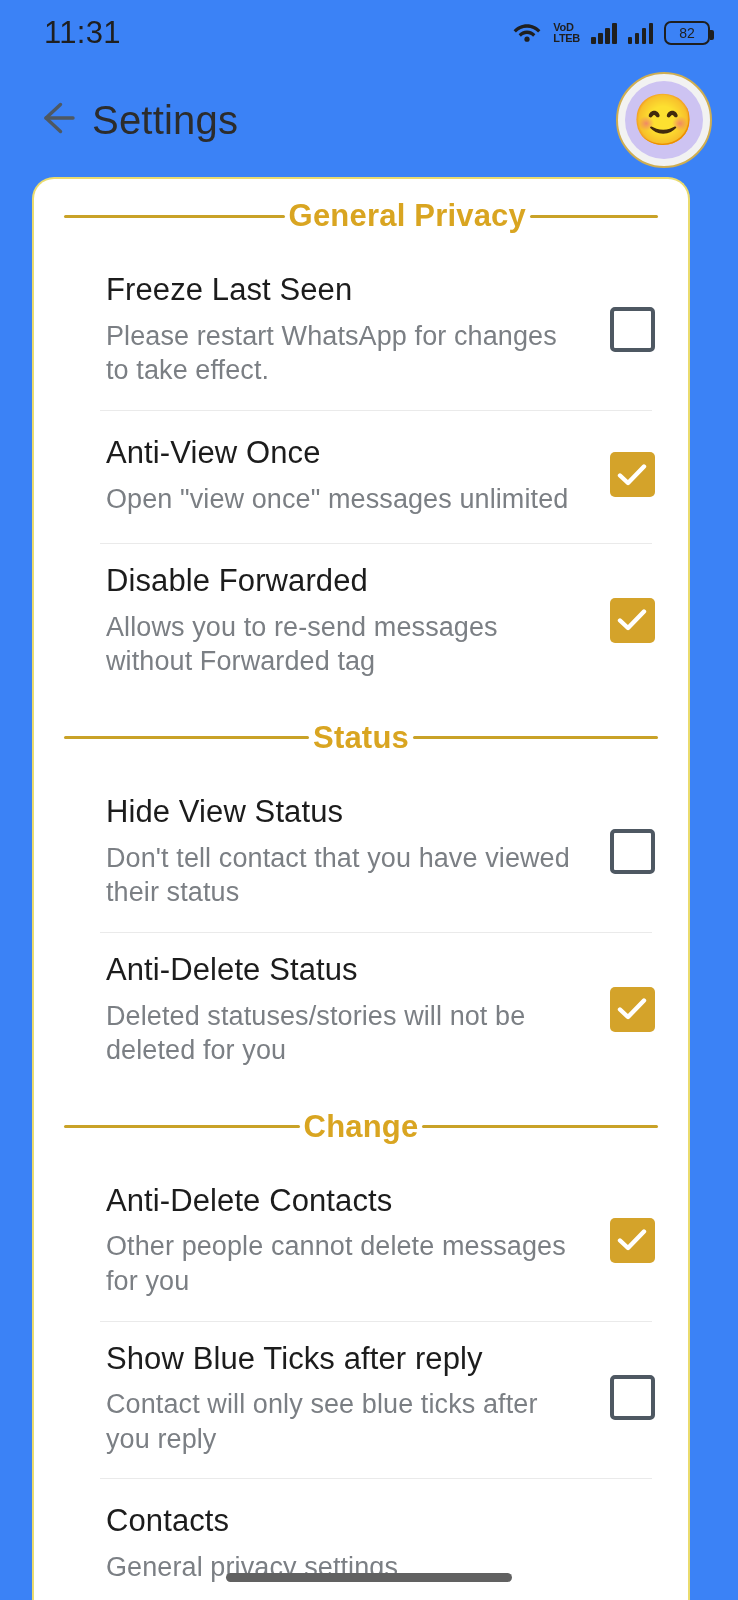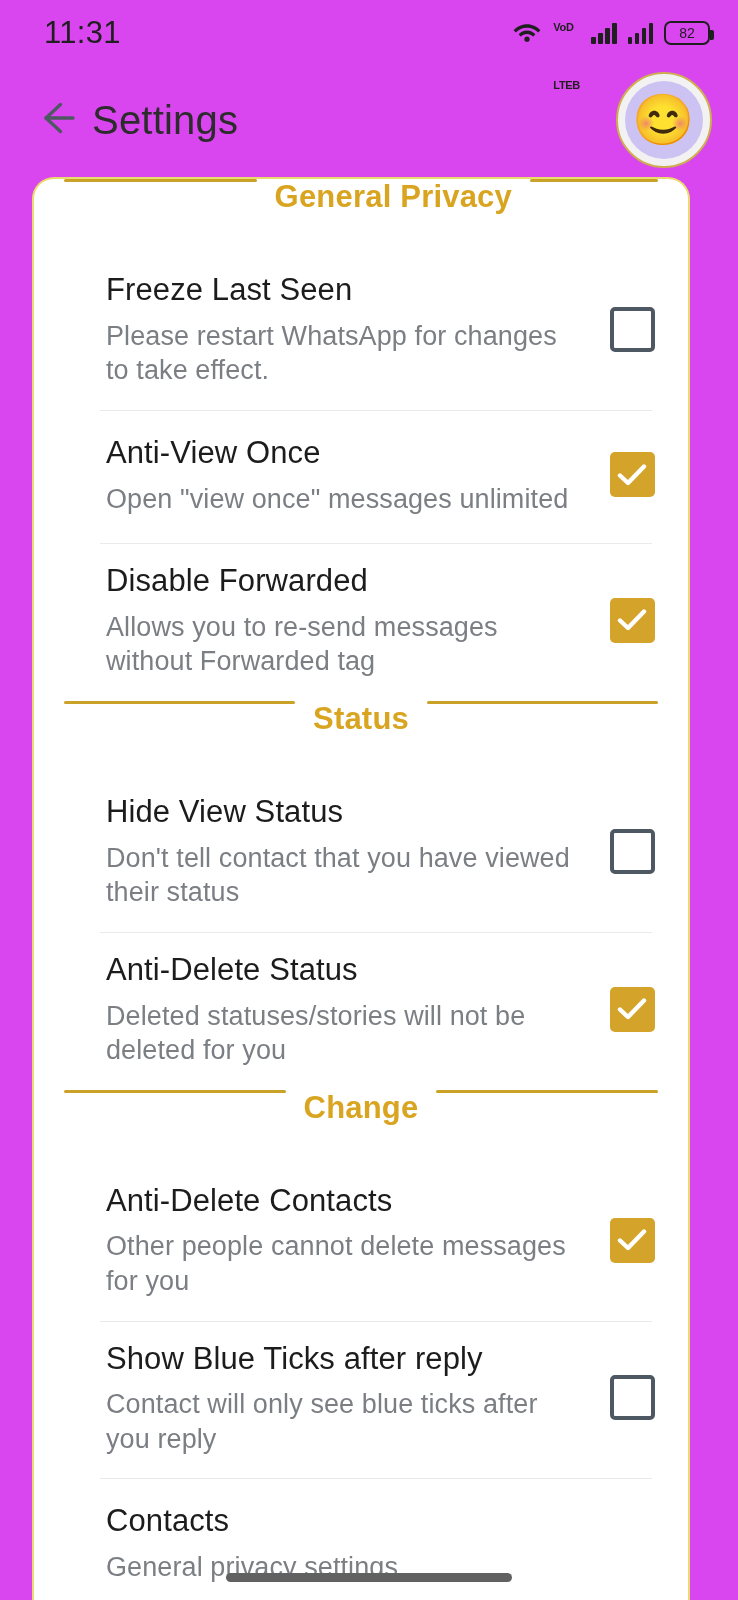--- a/index.html
+++ b/index.html
@@ -3,36 +3,36 @@
 <meta charset="utf-8">
 <title>Settings</title>
 <style>
   * { margin:0; padding:0; box-sizing:border-box; }
   html, body {
     width:738px; height:1600px;
     background:#f2f2f2;
     font-family:"Liberation Sans", sans-serif;
     overflow:hidden;
   }
-  #screen { position:relative; width:738px; height:1600px; background:#d946ef; }
+  #screen { position:relative; width:738px; height:1600px; background:#3b82f6; }
 
   
   #statusbar {
     position:absolute; top:0; left:0; width:738px; height:66px;
     display:flex; align-items:center; justify-content:space-between;
     padding:0 28px 0 44px;
   }
   #clock { font-size:31px; color:#1f1f1f; letter-spacing:.3px; }
   #status-icons { display:flex; align-items:center; gap:11px; }
   .si { display:block; }
 
   .volte { display:flex; flex-direction:column; justify-content:center;
            line-height:1; font-size:11px; font-weight:bold; color:#1f1f1f;
            letter-spacing:-.3px; }
-  .volte span { display:block;margin-top:47px; }
+  .volte span { display:block; }
 
   .bars { display:flex; align-items:flex-end; gap:2.5px; height:22px; }
   .bars i { display:block; width:4.5px; background:#1f1f1f; border-radius:1px; }
   .bars i:nth-child(1){ height:7px; }
   .bars i:nth-child(2){ height:11px; }
   .bars i:nth-child(3){ height:16px; }
   .bars i:nth-child(4){ height:21px; }
 
   .battery { position:relative; width:46px; height:24px;
              border:2.5px solid #1f1f1f; border-radius:7px;
@@ -69,21 +69,21 @@
     background:#ffffff;
     border:2px solid #eadb6e;
     border-bottom:none;
     border-radius:22px 22px 0 0;
     overflow:hidden;
   }
   #card-inner { padding:0; }
 
   
   .section {
-    display:flex; gap:18px;
+    display:flex; align-items:center; gap:4px;
     padding:0 30px; height:74px;
   }
   .section .rule { flex:1 1 auto; height:3px; background:#c9a227; border-radius:2px; }
   .section .rule.short { flex:0 0 auto; width:128px; }
   .section h2 {
     font-size:31px; font-weight:bold; color:#d9a521;
     white-space:nowrap; letter-spacing:.2px;
   }
 
   

